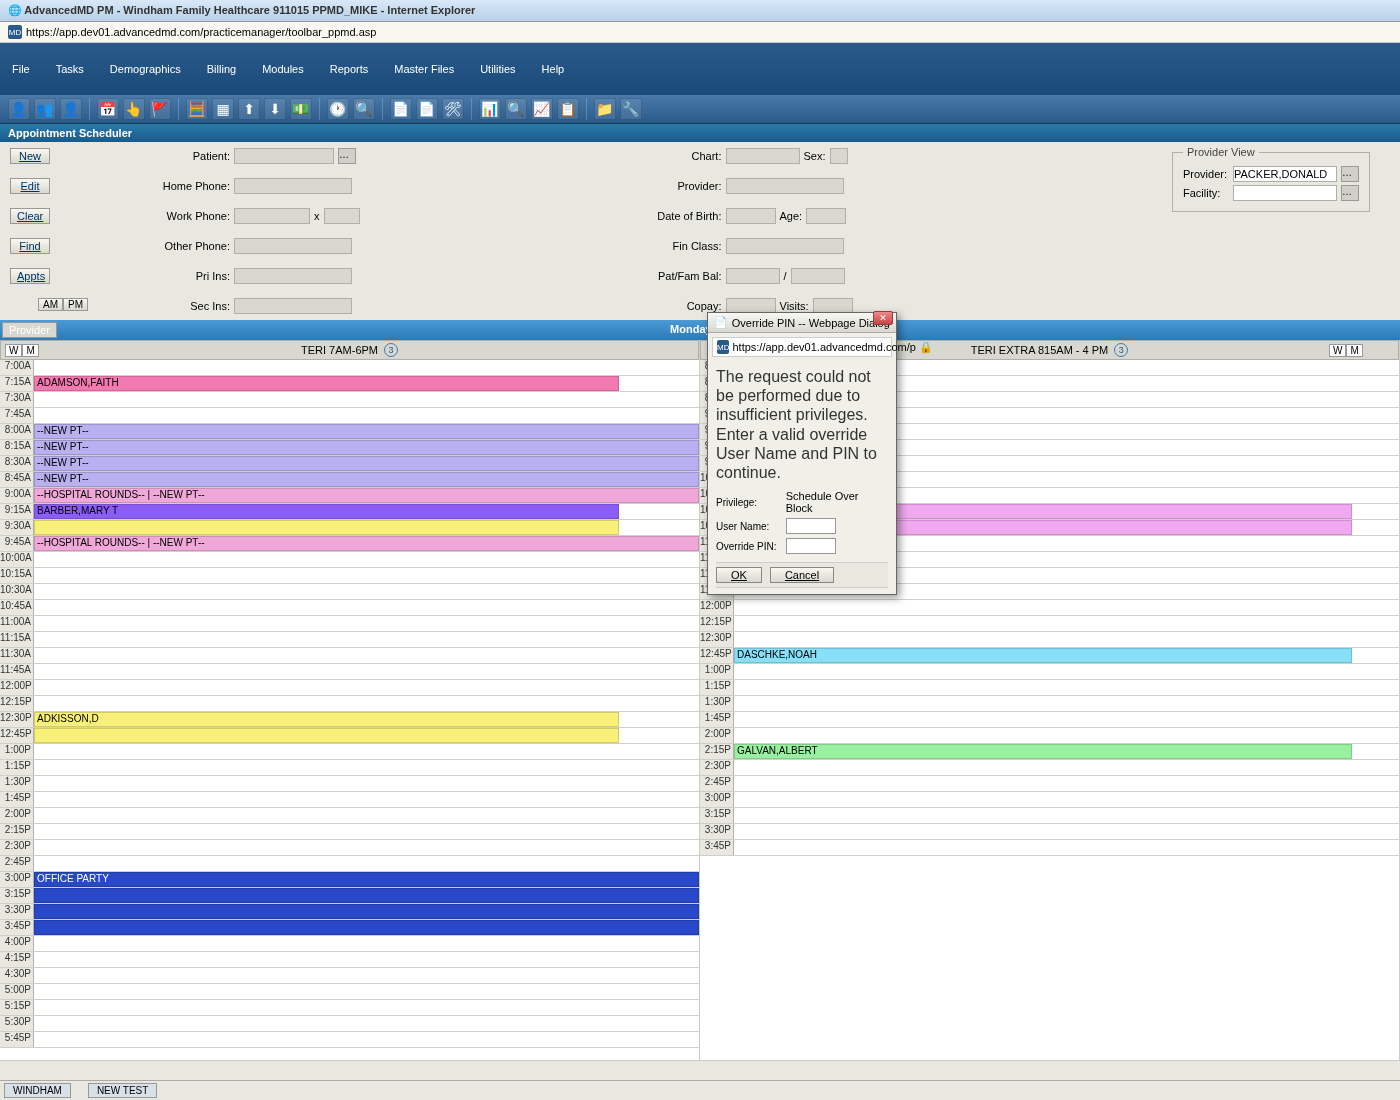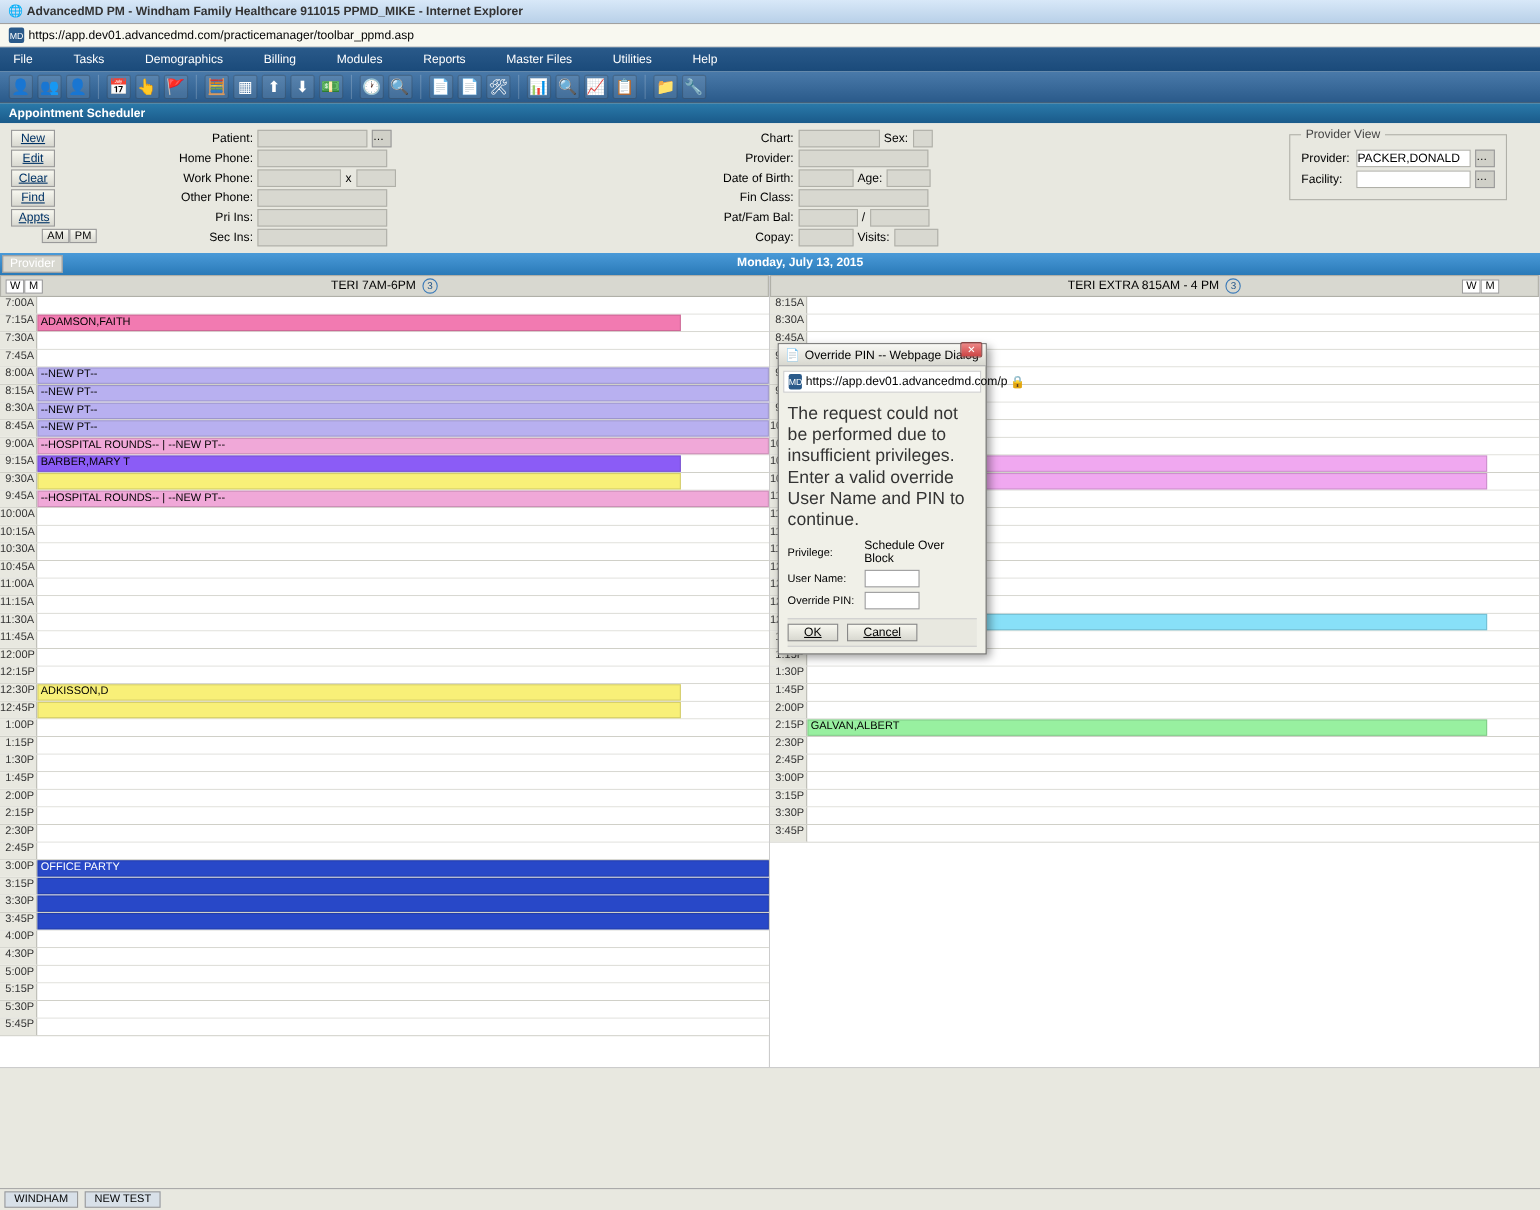--- a/index.html
+++ b/index.html
@@ -1,27 +1,27 @@
 <!DOCTYPE html>
 <html><head>
 <meta charset="utf-8">
 <style>
 * { box-sizing: border-box; margin: 0; padding: 0; font-family: Tahoma, Arial, sans-serif; font-size: 11px; }
 body { background: #e8e8e0; width: 1400px; height: 1100px; overflow: hidden; }
 .ie-title { background: linear-gradient(to bottom, #d8e8f8, #b8d0e8); padding: 4px 8px; color: #333; border-bottom: 1px solid #999; font-weight: bold; }
 .ie-url { background: #f8f8f0; padding: 3px 8px; border-bottom: 1px solid #ccc; display: flex; align-items: center; gap: 4px; }
 .ie-url-icon { width: 14px; height: 14px; background: #2a5a8a; color: #fff; font-size: 8px; display: inline-flex; align-items: center; justify-content: center; border-radius: 2px; }
-.menu-bar { background: linear-gradient(to bottom, #2a5a8a, #1a4a7a); color: #fff; padding: 3px 8px; display: flex; gap: 29px; }
+.menu-bar { background: linear-gradient(to bottom, #2a5a8a, #1a4a7a); color: #fff; padding: 18px 8px; display: flex; gap: 18px; }
 .menu-bar span { cursor: pointer; padding: 2px 4px; }
 .toolbar { background: linear-gradient(to bottom, #4a7aaa, #2a5a8a); padding: 3px 8px; display: flex; gap: 4px; border-bottom: 1px solid #163a5a; }
 .tb-icon { width: 22px; height: 22px; background: rgba(255,255,255,.1); border: 1px solid rgba(0,0,0,.2); border-radius: 2px; cursor: pointer; display: inline-flex; align-items: center; justify-content: center; font-size: 14px; color: #fff; }
 .tb-sep { width: 1px; background: rgba(255,255,255,.2); margin: 0 3px; }
 .section-title { background: linear-gradient(to bottom, #2a7aaa, #1a5a8a); color: #fff; padding: 3px 8px; font-weight: bold; }
 .patient-area { background: #e8e8e0; padding: 6px 10px; display: flex; gap: 30px; position: relative; }
-.form-col { display: flex; flex-direction: column; gap: 2px; }
+.form-col { display: flex; flex-direction: column; gap: 14px; }
 .btn-small { background: linear-gradient(to bottom,#f8f8f0,#d8d8d0); border: 1px solid #999; padding: 1px 6px; cursor: pointer; text-align: center; width: 40px; text-decoration: underline; color: #036; }
 .btn-tiny { background: linear-gradient(to bottom,#f8f8f0,#d8d8d0); border: 1px solid #999; padding: 0 4px; cursor: pointer; font-size: 10px; }
 .form-row { display: flex; align-items: center; gap: 4px; }
 .form-label { width: 72px; text-align: right; }
 .form-input { background: #d8d8d0; border: 1px solid #b0b0a8; height: 16px; }
 .lookup-btn { width: 18px; height: 16px; background: #d0d0c8; border: 1px solid #999; cursor: pointer; font-size: 10px; }
 .provider-view { position: absolute; right: 30px; top: 4px; border: 1px solid #b0b0a8; padding: 8px 10px 10px; }
 .provider-view legend { padding: 0 4px; color: #444; }
 .date-bar { background: linear-gradient(to bottom, #4a9ad8, #2a7ab8); color: #fff; padding: 2px; display: flex; }
 .provider-tab { background: #d8d8d0; border: 1px solid #999; padding: 1px 6px; cursor: pointer; }
@@ -42,21 +42,21 @@
 .dialog-title { background: linear-gradient(to bottom,#f8f8f4,#d8d8d0); padding: 3px 6px; display: flex; align-items: center; gap: 4px; border-bottom: 1px solid #aaa; position:relative;}
 .dialog-close { position:absolute; right:3px; top:-2px; width: 20px; height: 14px; background: linear-gradient(to bottom,#e88,#c44); border: 1px solid #844; border-radius: 2px; color: #fff; font-size: 9px; display: flex; align-items: center; justify-content: center; cursor: pointer; }
 .dialog-url { background: #fff; border: 1px solid #ccc; margin: 4px; padding: 2px 4px; display: flex; align-items: center; gap: 3px; font-size: 10px; }
 .dialog-body { padding: 6px 8px; }
 .dialog-msg { font-size: 16px; color: #333; margin-bottom: 8px; line-height: 1.2; }
 .dialog-row { display: flex; align-items: center; gap: 6px; margin-bottom: 4px; }
 .dialog-label { width: 64px; font-size: 10px; }
 .dialog-input { border: 1px solid #999; height: 16px; width: 50px; padding: 0 2px; }
 .dialog-btns { display: flex; gap: 8px; margin-top: 8px; padding:4px 0; border-top:1px solid #ccc; border-bottom:1px solid #ccc; background:#e8e8e0;}
 .dialog-btn { flex:0 0 auto; padding: 1px 14px; background: linear-gradient(to bottom,#f8f8f0,#d8d8d0); border: 1px solid #888; cursor: pointer; text-decoration: underline; }
-.bottom-tabs { position: fixed; bottom: 0; left: 0; right: 0; background: #e8e8e0; border-top: 1px solid #aaa; padding: 2px 4px; display: flex; gap: 6px; margin-top: 36px; }
+.bottom-tabs { position: fixed; bottom: 0; left: 0; right: 0; background: #e8e8e0; border-top: 1px solid #aaa; padding: 2px 4px; display: flex; gap: 17px; margin-top: 36px; }
 .bottom-tab { background: #d8e0e8; border: 1px solid #999; padding: 1px 8px; cursor: pointer; font-size: 10px; }
 .scroll-spacer{height:10px;background:#e8e8e0;border-top:1px solid #ccc;}
 </style>
 </head>
 <body>
 
 <div class="ie-title">🌐 <span>AdvancedMD PM - Windham Family Healthcare 911015 PPMD_MIKE - Internet Explorer</span></div>
 <div class="ie-url">
   <span class="ie-url-icon">MD</span>
   <span>https://app.dev01.advancedmd.com/practicemanager/toolbar_ppmd.asp</span>
@@ -382,20 +382,24 @@
           <div class="time-label">3:45P</div>
           <div class="slot">
             <div class="appt" style="background: rgb(40, 72, 200); width: 100%;"></div>
           </div>
         </div>
         <div class="time-row">
           <div class="time-label">4:00P</div>
           <div class="slot"></div>
         </div>
         <div class="time-row">
+          <div class="time-label">4:15P</div>
+          <div class="slot"></div>
+        </div>
+        <div class="time-row">
           <div class="time-label">4:30P</div>
           <div class="slot"></div>
         </div>
         <div class="time-row">
           <div class="time-label">5:00P</div>
           <div class="slot"></div>
         </div>
         <div class="time-row">
           <div class="time-label">5:15P</div>
           <div class="slot"></div>

